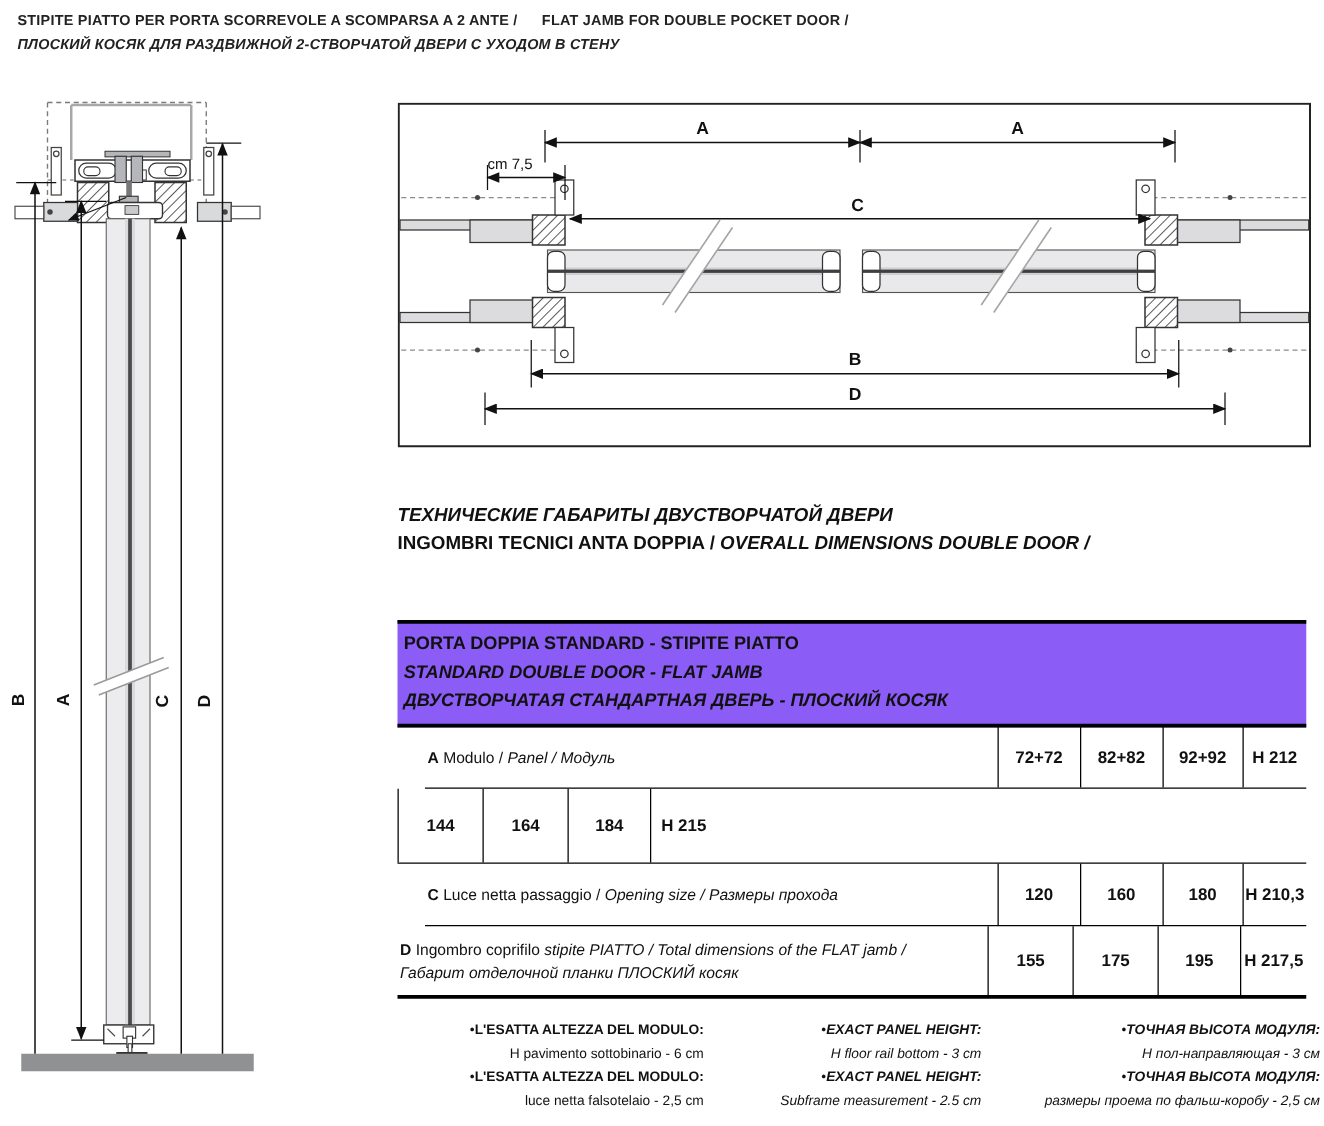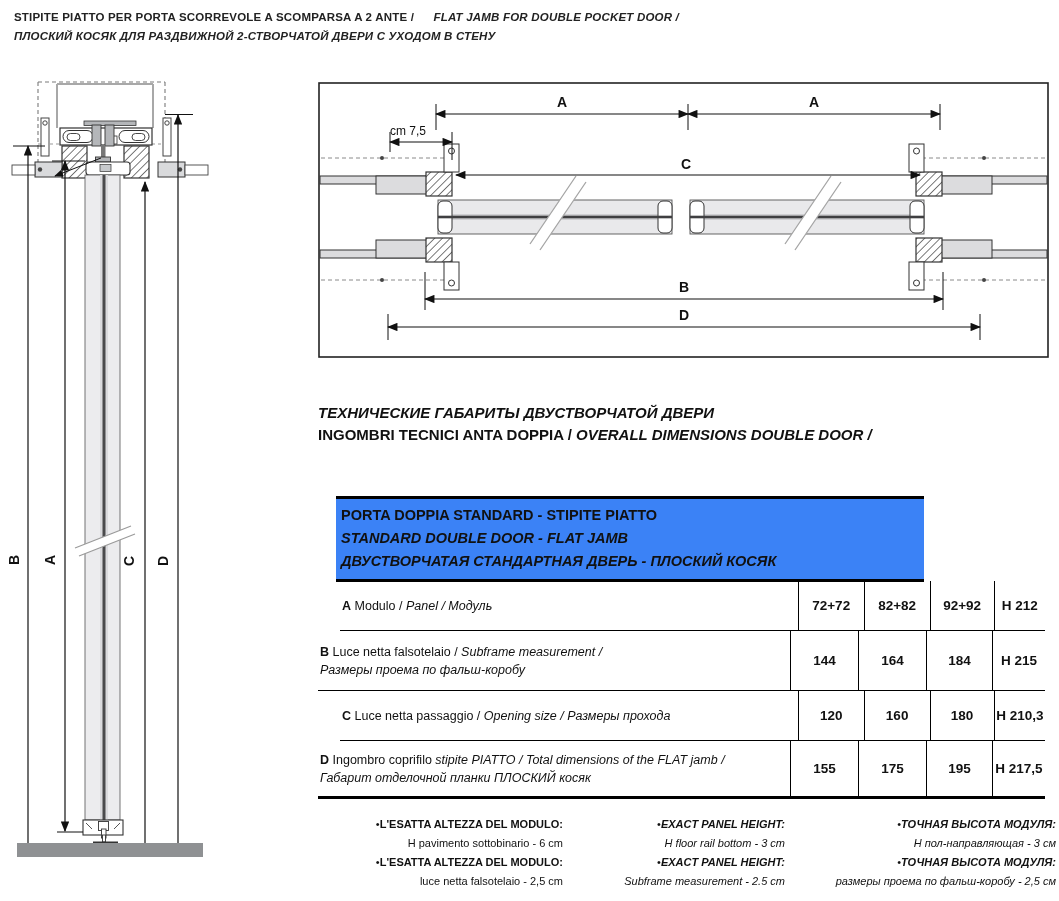--- a/index.html
+++ b/index.html
@@ -4,28 +4,28 @@
 <style>
   html,body{margin:0;padding:0;}
   body{
     width:1059px;height:901px;position:relative;background:#ffffff;
     font-family:"Liberation Sans", sans-serif;color:#1a1a1a;overflow:hidden;
   }
   .abs{position:absolute;}
   
   .doc-header{left:14px;top:8px;width:1000px;font-size:11.5px;line-height:19px;letter-spacing:.2px;font-weight:bold;color:#222;}
   .doc-header .it{font-style:normal;font-weight:bold;}
-  .doc-header .en{font-style:italic;font-weight:bold;padding-left:16px;}
+  .doc-header .en{font-weight:bold;padding-left:16px;}
   .doc-header .ru{font-style:italic;font-weight:bold;}
   
   .section-heading{left:318px;top:402px;width:730px;font-size:15px;line-height:22px;font-weight:bold;color:#111;}
   .section-heading .en,.section-heading .ru{font-style:italic;}
   
   .band{
-    left:336px;top:496px;width:588px;background:#3b82f6;
+    left:318px;top:496px;width:727px;background:#8b5cf6;
     border-top:3px solid #000;border-bottom:3px solid #000;
     padding:5px 0 6px 5px;box-sizing:border-box;
   }
   .band div{font-size:14.5px;line-height:23px;font-weight:bold;color:#111;}
   .band .en,.band .ru{font-style:italic;}
   
   .spec-table{left:318px;top:581px;width:727px;}
   .t-row{display:flex;border-bottom:1.5px solid #000;box-sizing:border-box;}
   .t-row.last{border-bottom:3px solid #000;}
   .t-label{width:472px;box-sizing:border-box;padding:4px 6px 4px 2px;display:flex;flex-direction:column;justify-content:center;font-size:12.5px;line-height:18px;color:#111;}
@@ -275,24 +275,20 @@
     <div class="t-label">
       <div><span class="lt">A</span> <span class="itx">Modulo /</span> <span class="etx">Panel / Модуль</span></div>
     </div>
     <div class="t-cell w1">72+72</div>
     <div class="t-cell w2">82+82</div>
     <div class="t-cell w3">92+92</div>
     <div class="t-cell w4">H 212</div>
   </div>
 
   <div class="t-row h60">
-    <div class="t-label">
-      <div><span class="lt">B</span> <span class="itx">Luce netta falsotelaio /</span> <span class="etx">Subframe measurement /</span></div>
-      <div class="l2">Размеры проема по фальш-коробу</div>
-    </div>
     <div class="t-cell w1">144</div>
     <div class="t-cell w2">164</div>
     <div class="t-cell w3">184</div>
     <div class="t-cell w4">H 215</div>
   </div>
 
   <div class="t-row h50">
     <div class="t-label">
       <div><span class="lt">C</span> <span class="itx">Luce netta passaggio /</span> <span class="etx">Opening size / Размеры прохода</span></div>
     </div>

